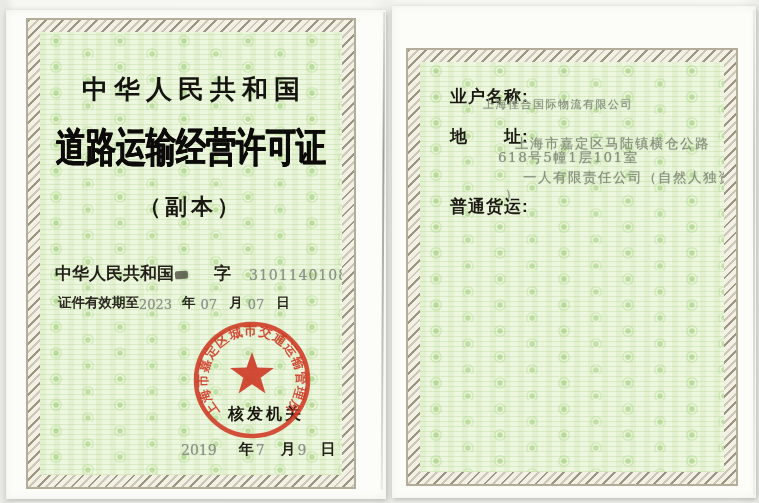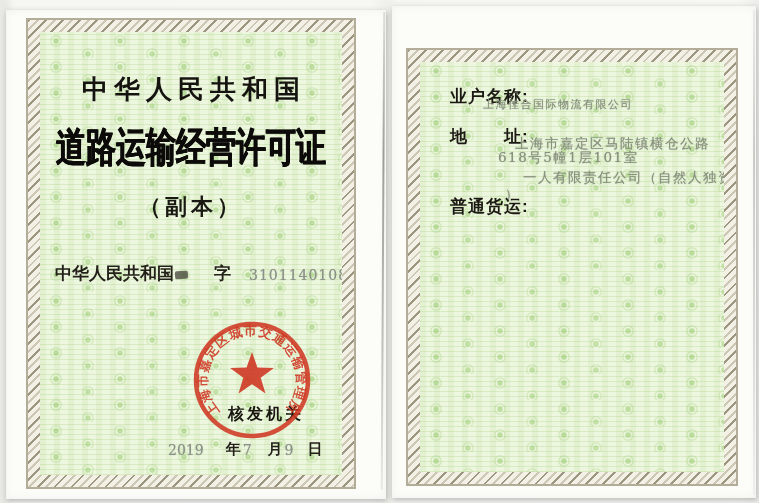--- a/index.html
+++ b/index.html
@@ -46,21 +46,21 @@
   .lic-num{font-size:14px;margin-left:18px;letter-spacing:1px;position:relative;top:1px;}
   .smudge{display:inline-block;width:13px;height:8px;background:#44423a;border-radius:2px;opacity:.75;
     vertical-align:baseline;margin-left:1px;transform:rotate(-4deg);}
   .valid-line{left:18px;top:262px;font-size:13.5px;font-weight:bold;color:#2a271f;}
   .valid-line .num{font-size:13px;position:relative;top:2px;}
   .valid-line .unit{font-family:"DejaVu Serif","Liberation Serif",serif;font-weight:bold;}
   .issuer{left:164px;top:372px;width:124px;text-align:center;font-size:16px;font-weight:bold;
     letter-spacing:3px;color:#191610;}
   .date-line{left:128px;top:408px;font-size:15px;font-weight:bold;color:#23201a;
     font-family:"DejaVu Serif","Liberation Serif",serif;}
-  .date-line .num{font-size:14px;font-weight:normal;position:relative;top:1px;}
+  .date-line .num{font-size:14px;font-weight:normal;position:relative;top:1px;margin-left:13px;}
   .seal{position:absolute;left:150px;top:286px;width:124px;height:124px;opacity:.95;}
   
   .field-label{font-size:17px;font-weight:bold;color:#1c1914;letter-spacing:1px;}
   .field-value{font-family:"DejaVu Serif","Liberation Serif",serif;font-size:13.5px;color:#87917d;
     letter-spacing:1.5px;text-shadow:0 0 1px rgba(135,145,125,.75);}
   .crease{position:absolute;width:2px;background:linear-gradient(180deg,rgba(80,80,75,.15),rgba(80,80,75,.55) 30%,rgba(80,80,75,.35) 70%,rgba(80,80,75,.1));}
 </style>
 </head>
 <body>
 
@@ -73,20 +73,23 @@
         <div class="abs country">中华人民共和国</div>
 
         <div class="abs main-title">道路运输经营许可证</div>
 
         <div class="abs copy-type">（副本）</div>
 
         <div class="abs lic-line">
           <span>中华人民共和国</span><span class="smudge"></span><span class="zi">字</span><span class="faded lic-num">310114010836</span>
         </div>
 
+        <div class="abs valid-line">
+          <span>证件有效期至</span><span class="faded num">2023</span><span class="unit" style="margin-left:10px">年</span><span class="faded num" style="margin-left:5px">07</span><span class="unit" style="margin-left:12px">月</span><span class="faded num" style="margin-left:5px">07</span><span class="unit" style="margin-left:12px">日</span>
+        </div>
 
         <div class="abs issuer">核发机关</div>
 
         <svg class="seal" viewBox="0 0 124 124">
           <circle cx="62" cy="62" r="56" fill="none" stroke="#cf3420" stroke-width="4.5" opacity="0.9"></circle>
           <path id="sealArc" d="M 30.2 93.8 A 45 45 0 1 1 93.8 93.8" fill="none"></path>
           <text font-size="13" fill="#cf3420" opacity="0.92" letter-spacing="1" font-family="Liberation Serif, serif" font-weight="bold">
             <textPath href="#sealArc">上海市嘉定区城市交通运输管理所</textPath>
           </text>
           <polygon fill="#cf3420" opacity="0.93" points="62,34 67.4,49.6 83.9,49.9 70.7,59.8 75.5,75.6 62,66.2 48.5,75.6 53.3,59.8 40.1,49.9 56.6,49.6"></polygon>

